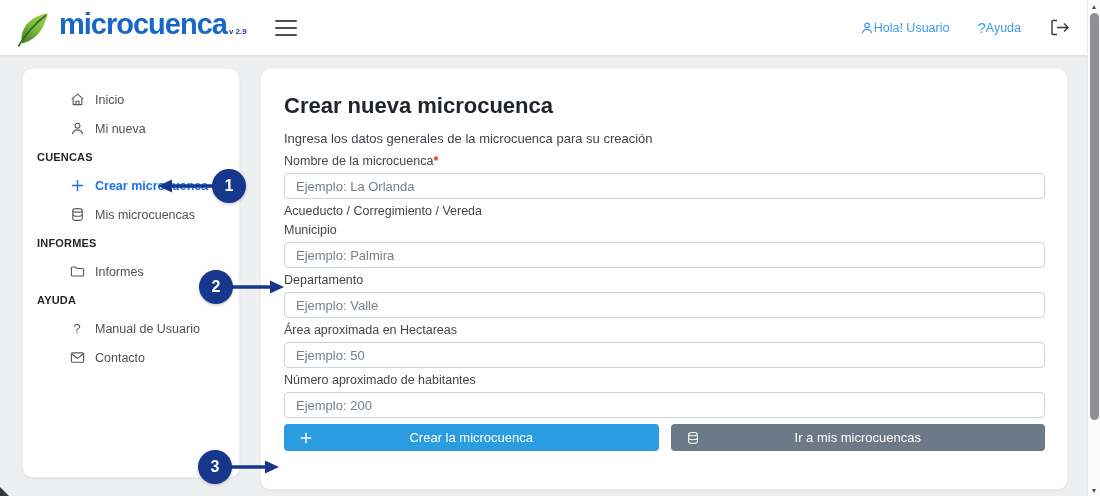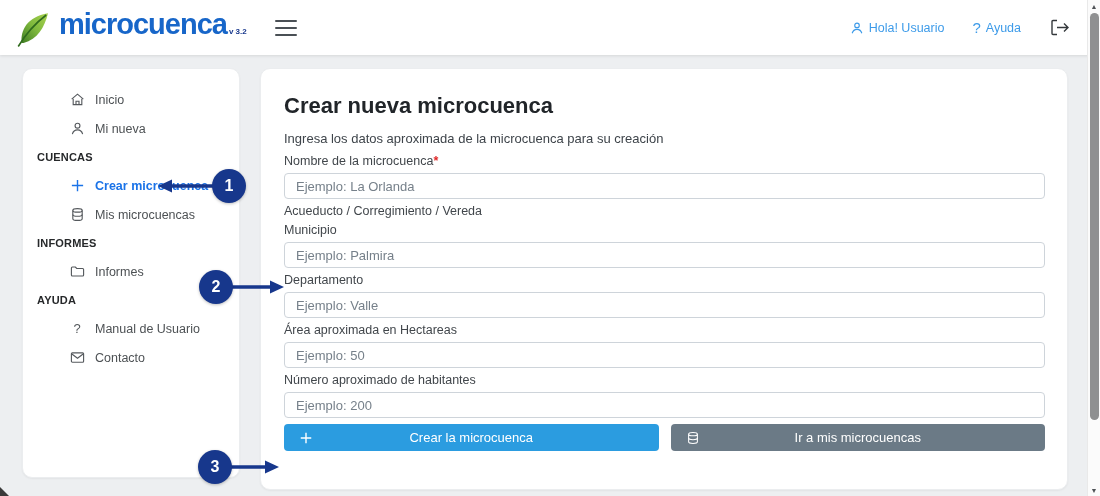--- a/index.html
+++ b/index.html
@@ -10,21 +10,21 @@
   }
   
   .header{position:absolute;top:0;left:0;width:1100px;height:55px;background:#fff;
     box-shadow:0 1px 3px rgba(0,0,0,.10);display:flex;align-items:center;z-index:5;}
   .logo{display:flex;align-items:flex-start;margin-left:13px;cursor:pointer;}
   .logo-text{font-size:29px;font-weight:800;color:#1766c9;letter-spacing:-1px;line-height:42px;}
   .logo-ver{font-size:8px;font-weight:700;color:#17378c;margin:24px 0 0 2px;}
   .hamburger{margin-left:28px;width:22px;height:16px;display:flex;flex-direction:column;justify-content:space-between;cursor:pointer;}
   .hamburger span{display:block;height:2px;background:#4a5055;border-radius:1px;}
   .header-right{margin-left:auto;display:flex;align-items:center;margin-right:30px;gap:28px;}
-  .hlink{display:flex;align-items:center;gap:5px;color:#3d9be9;font-size:12.5px;cursor:pointer;}
+  .hlink{display:flex;align-items:center;color:#3d9be9;font-size:12.5px;cursor:pointer;}
   .hlink .qmark{font-size:15px;font-weight:400;}
   .logout{cursor:pointer;display:flex;align-items:center;}
   
   .sidebar-card{position:absolute;left:22px;top:68px;width:218px;height:410px;background:#fff;
     border:1px solid #ebedef;border-radius:10px;box-shadow:0 1px 2px rgba(0,0,0,.05);
     padding-top:16px;box-sizing:border-box;z-index:2;}
   .side-item{height:29px;display:flex;align-items:center;padding-left:46px;gap:10px;
     font-size:12.5px;color:#4d5154;cursor:pointer;white-space:nowrap;}
   .side-item .si-icon{width:16px;height:16px;display:flex;align-items:center;justify-content:center;color:#55595d;flex:0 0 16px;}
   .side-item.active{color:#1a73e8;font-weight:700;}
@@ -80,21 +80,21 @@
             <stop offset="0" stop-color="#3f7d23"></stop>
               <stop offset=".5" stop-color="#7fb93d"></stop>
               <stop offset="1" stop-color="#a9d24f"></stop>
           </linearGradient>
         </defs>
         <path d="M10 38 C8 24 16 8 40 4 C36 20 28 34 12 38 Z" fill="url(#lg)"></path>
         <path d="M6 42 C12 32 22 18 38 6" stroke="#2f6b1c" stroke-width="1.8" fill="none"></path>
       </svg>
     </span>
     <span class="logo-text">microcuenca</span>
-    <span class="logo-ver">v 3.2</span>
+    <span class="logo-ver">v 2.9</span>
   </div>
   <div class="hamburger">
     <span></span>
       <span></span>
       <span></span>
   </div>
   <div class="header-right">
     <div class="hlink">
       <span style="display:flex;">
         <svg width="14" height="14" viewBox="0 0 16 16">
@@ -178,21 +178,21 @@
           <rect x="1.5" y="3" width="13" height="10" rx="1" fill="none" stroke="currentColor" stroke-width="1.2"></rect>
           <path d="M2 4.2 8 8.8 14 4.2" fill="none" stroke="currentColor" stroke-width="1.2"></path>
         </svg>
     </span>
     <span>Contacto</span>
   </div>
 </div>
 
 <div class="main-card">
   <h1 class="form-title">Crear nueva microcuenca</h1>
-  <div class="form-sub">Ingresa los datos aproximada de la microcuenca para su creación</div>
+  <div class="form-sub">Ingresa los datos generales de la microcuenca para su creación</div>
 
   <label class="f-label">
     <span>Nombre de la microcuenca</span><span class="req">*</span>
   </label>
   <input class="f-input" type="text" placeholder="Ejemplo: La Orlanda" style="">
 
   <label class="f-label">Acueducto / Corregimiento / Vereda</label>
 
   <label class="f-label">Municipio</label>
   <input class="f-input" type="text" placeholder="Ejemplo: Palmira" style="">

